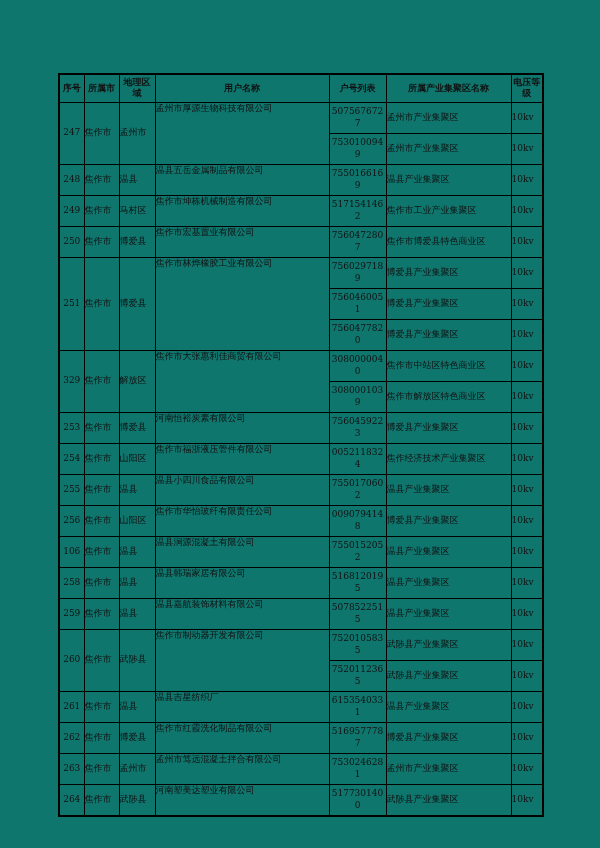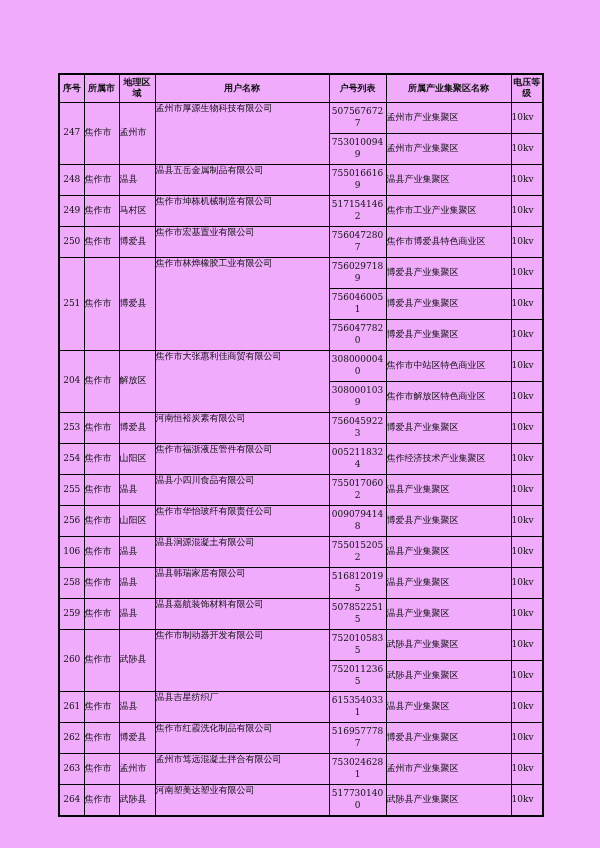--- a/index.html
+++ b/index.html
@@ -1,17 +1,17 @@
 <!DOCTYPE html>
 <html><head>
 <meta charset="utf-8">
 <style>
   html,body{margin:0;padding:0;background:#ffffff;}
   body{width:600px;height:848px;font-family:"DejaVu Serif","Liberation Serif",serif;color:#111;}
-  .page{position:relative;width:600px;height:848px;background:#f0abfc;overflow:hidden;}
+  .page{position:relative;width:600px;height:848px;background:#0f766e;overflow:hidden;}
   table.usertable{
     position:absolute;left:58px;top:73px;width:484px;
     border-collapse:collapse;table-layout:fixed;
     border:2px solid #000;
   }
   table.usertable th, table.usertable td{
     border:1px solid #000;
     font-size:9px;
     line-height:1.25;
     overflow:hidden;
@@ -110,21 +110,21 @@
           <td class="td-acct">7560460051</td>
           <td class="td-cluster">博爱县产业集聚区</td>
           <td class="td-volt">10kv</td>
         </tr>
         <tr>
           <td class="td-acct">7560477820</td>
           <td class="td-cluster">博爱县产业集聚区</td>
           <td class="td-volt">10kv</td>
         </tr>
         <tr>
-          <td class="td-no" rowspan="2">204</td>
+          <td class="td-no" rowspan="2">329</td>
           <td class="td-city" rowspan="2">焦作市</td>
           <td class="td-region" rowspan="2">解放区</td>
           <td class="td-user" rowspan="2">焦作市大张惠利佳商贸有限公司</td>
           <td class="td-acct">3080000040</td>
           <td class="td-cluster">焦作市中站区特色商业区</td>
           <td class="td-volt">10kv</td>
         </tr>
         <tr>
           <td class="td-acct">3080001039</td>
           <td class="td-cluster">焦作市解放区特色商业区</td>

